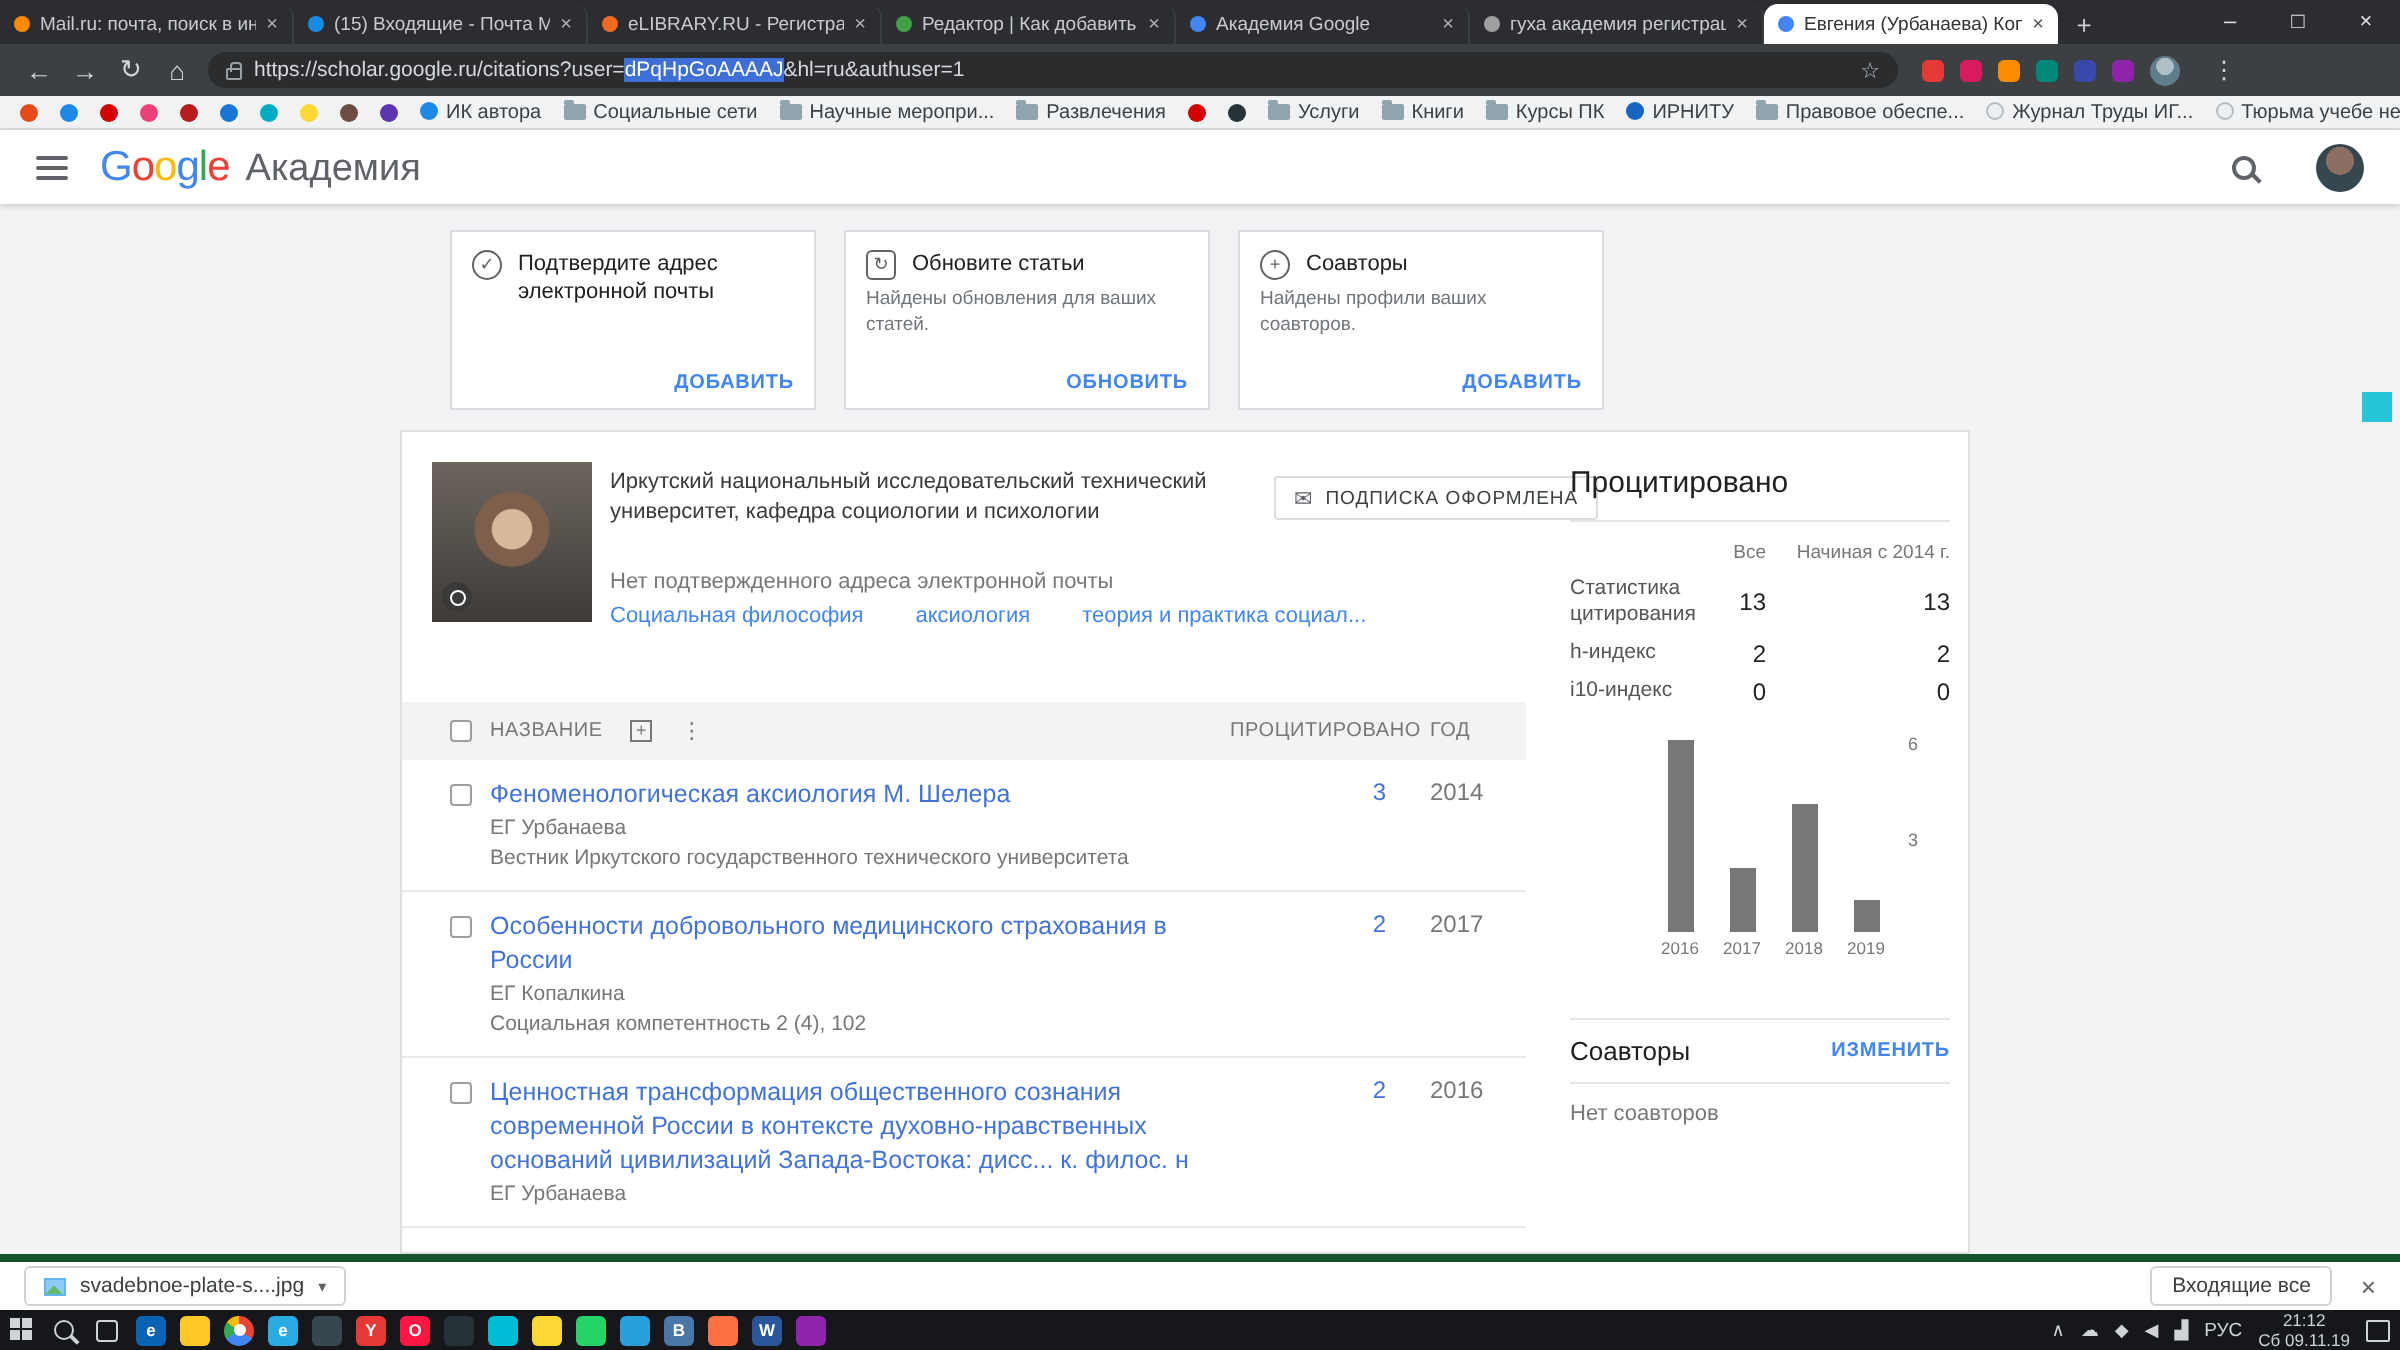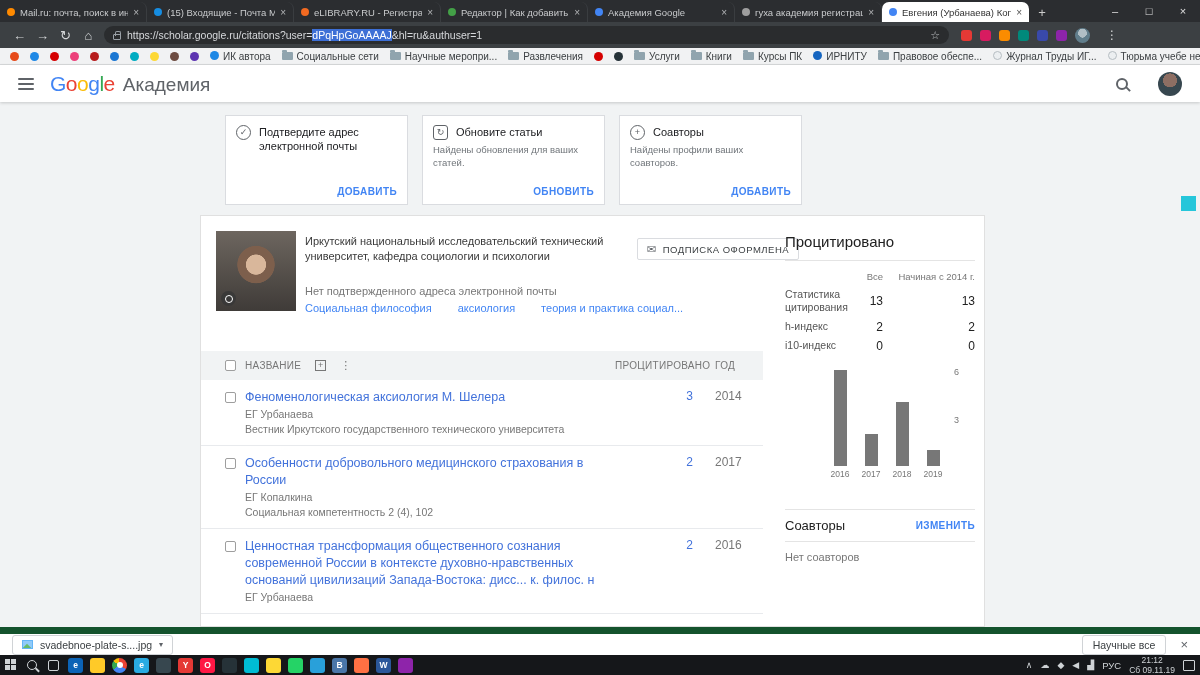--- a/index.html
+++ b/index.html
@@ -111,21 +111,21 @@
   .ticks .t3{position:absolute;top:45px;left:2px}
   .corow{display:flex;justify-content:space-between;align-items:center;border-top:1px solid #e4e4e4;border-bottom:1px solid #e4e4e4;padding:8px 0;margin-top:30px}
   .cotitle{font-size:13px;color:#212121}
   .coaction{font-size:10px;font-weight:bold;color:#4285f4;letter-spacing:.4px}
   .coempty{padding-top:9px;font-size:11px;color:#777}
 
   
   #sidewidget{position:absolute;right:4px;top:196px;width:15px;height:15px;background:#26c6da;z-index:2}
 
   
-  #dlbar{position:absolute;left:0;right:0;top:627px;height:28px;background:#fff;border-top:7px solid #14532d;display:flex;align-items:center;padding:0 12px;gap:10px;z-index:3}
+  #dlbar{position:absolute;left:0;right:0;top:627px;height:28px;background:#fff;border-top:4px solid #14532d;display:flex;align-items:center;padding:0 12px;gap:10px;z-index:3}
   .dlchip{display:flex;align-items:center;gap:7px;border:1px solid #d0d3d6;border-radius:3px;height:20px;padding:0 9px;font-size:10.5px;color:#3c4043}
   .imgic{width:11px;height:9px;background:#90caf9;border:1px solid #64b5f6;position:relative;overflow:hidden;flex:none}
   .imgic:before{content:"";position:absolute;bottom:-3px;left:1px;width:6px;height:6px;background:#66bb6a;transform:rotate(45deg)}
   .dlcaret{font-size:8px;color:#5f6368}
   #dlbar .right{margin-left:auto;display:flex;align-items:center;gap:14px}
   .showall{border:1px solid #d0d3d6;border-radius:3px;padding:3px 10px;font-size:10.5px;color:#3c4043}
   .dlclose{font-size:13px;color:#5f6368}
 
   
   #taskbar{position:absolute;left:0;right:0;top:655px;height:20px;background:#15171a;display:flex;align-items:center;padding:0 5px;gap:7px;z-index:4}
@@ -440,21 +440,21 @@
 
   <div id="sidewidget"></div>
 
   <div id="dlbar">
     <div class="dlchip">
       <span class="imgic"></span>
       <span>svadebnoe-plate-s....jpg</span>
       <span class="dlcaret">▾</span>
     </div>
     <div class="right">
-      <span class="showall">Научные все</span>
+      <span class="showall">Входящие все</span>
       <span class="dlclose">×</span>
     </div>
   </div>
 
   <div id="taskbar">
     <span class="startic">
         <div></div>
         <div></div>
         <div></div>
         <div></div>

